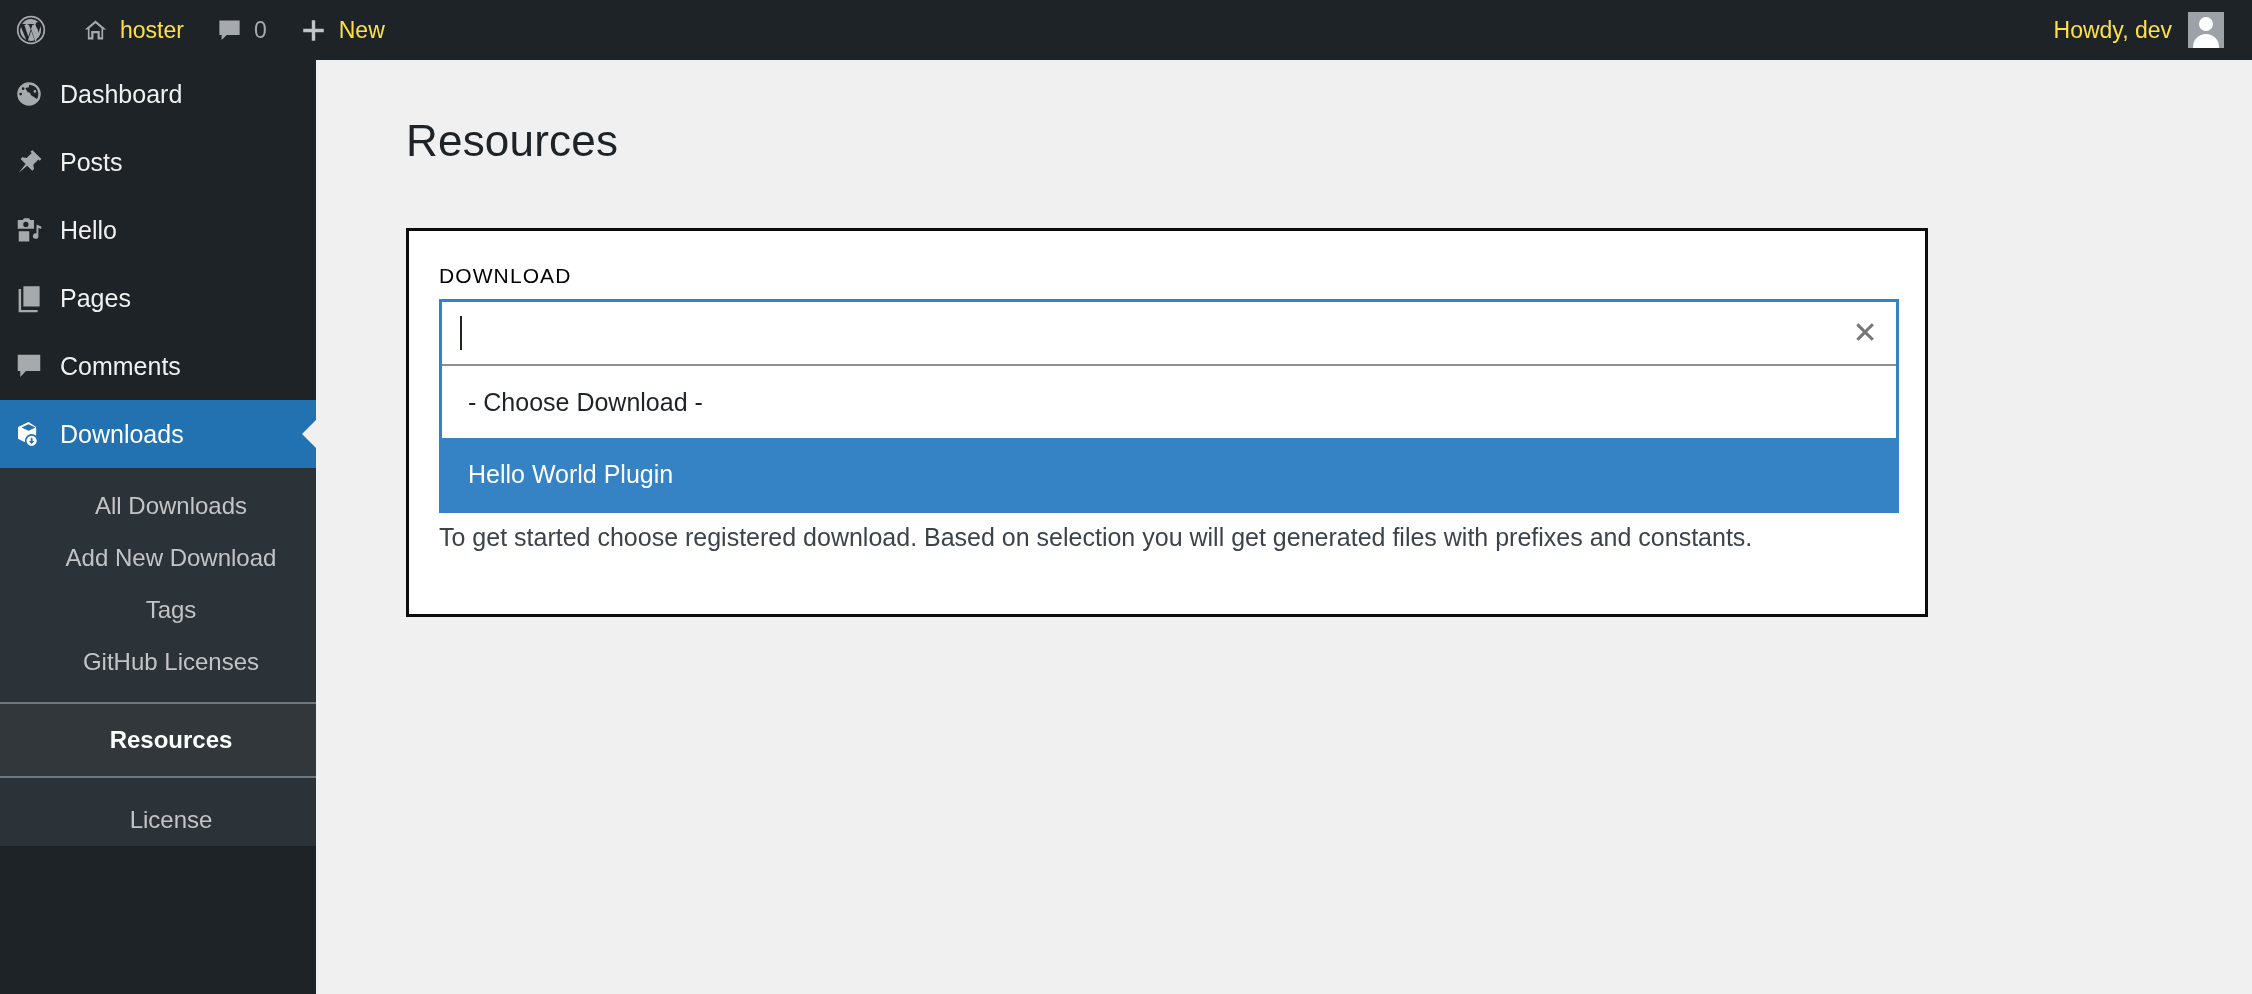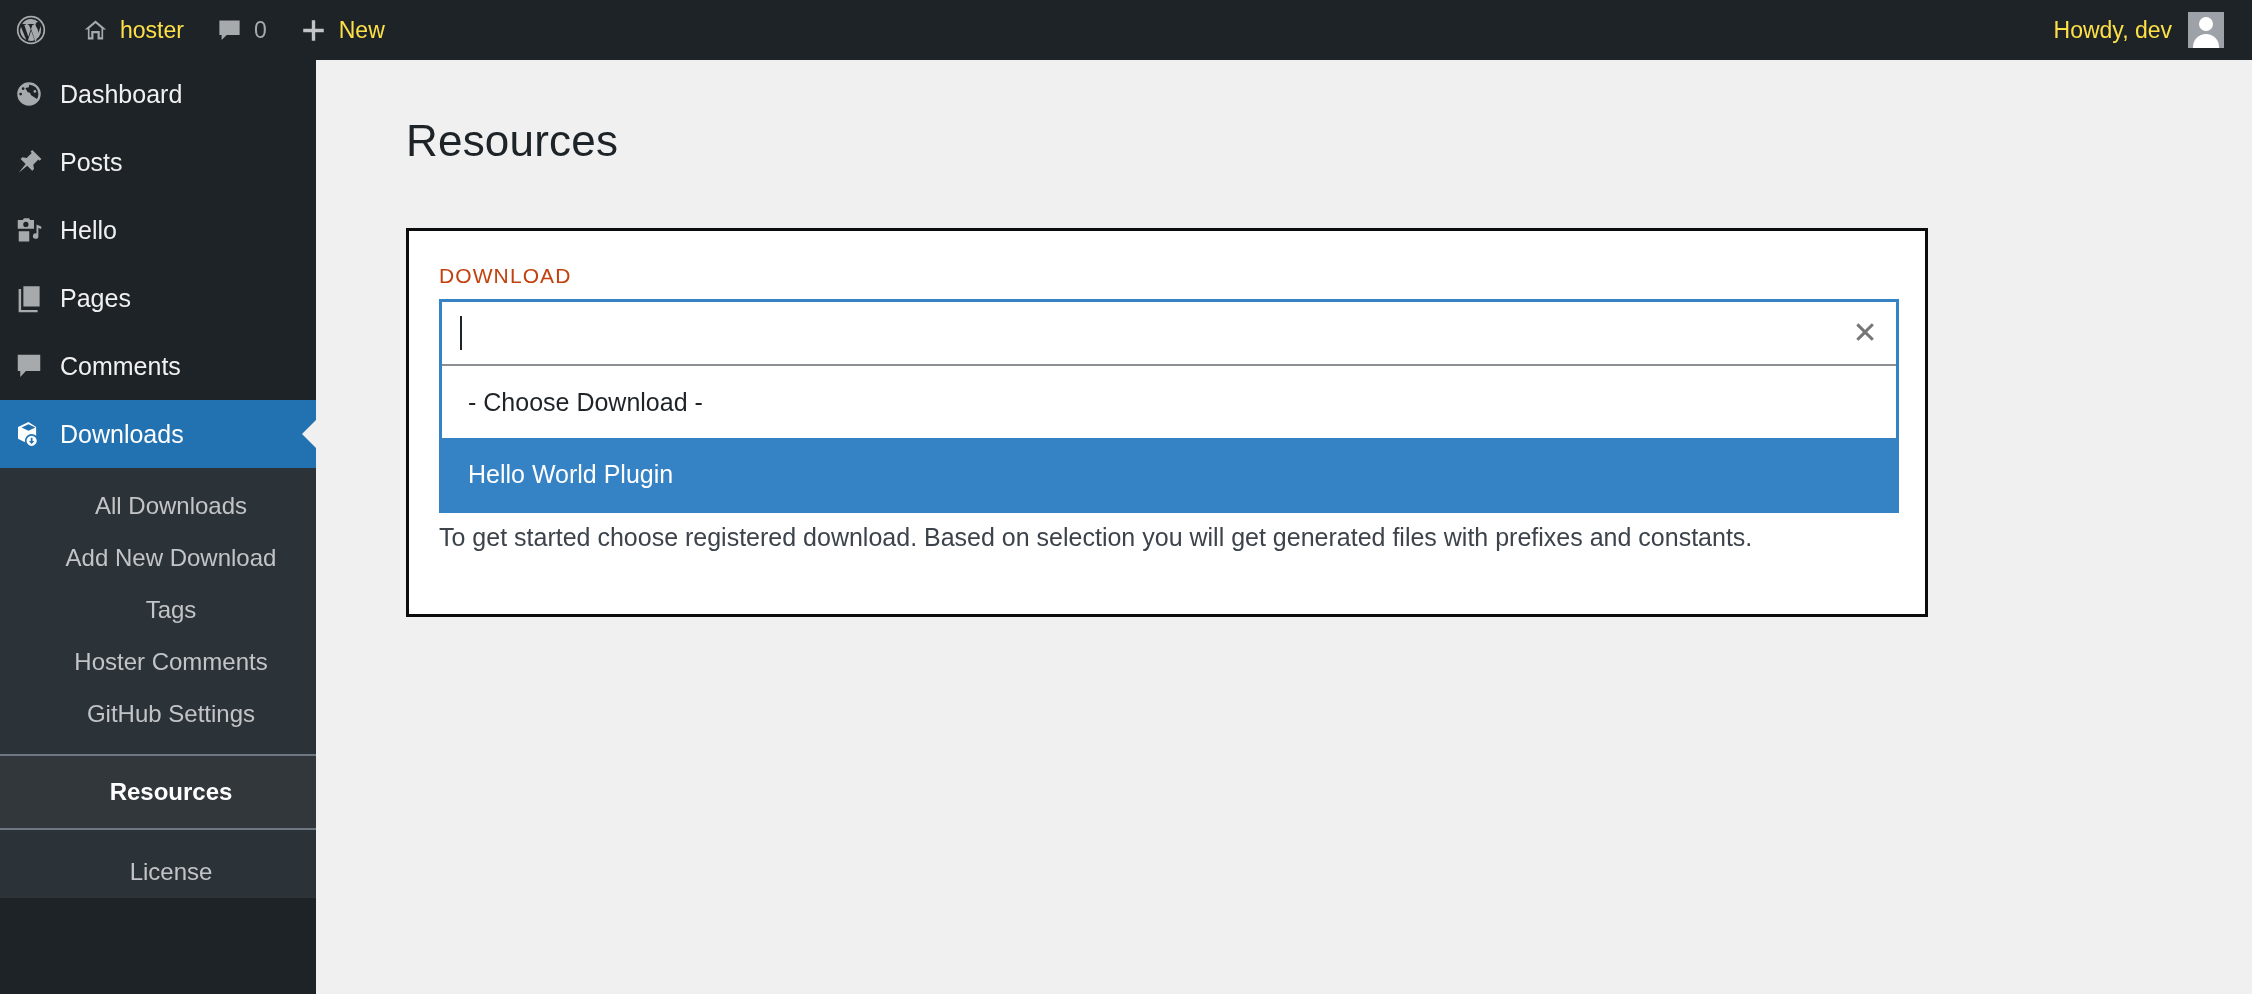--- a/index.html
+++ b/index.html
@@ -132,21 +132,21 @@
     left: 90px; top: 168px;
     width: 1522px; height: 389px;
     background: #ffffff;
     border: 3px solid #0b0c0d;
   }
   .field-label {
     position: absolute;
     left: 30px; top: 33px;
     font-size: 21px;
     letter-spacing: 1.1px;
-    color: #c2410c;
+    color: #000000;
     text-transform: uppercase;
   }
 
   .select-wrap {
     position: absolute;
     left: 30px; top: 68px;
     width: 1460px;
   }
   .select-box {
     position: relative;
@@ -300,22 +300,21 @@
         </svg>
     </span>
     <span class="mt-label">Downloads</span>
     <span class="menu-arrow"></span>
   </div>
 
   <div class="submenu">
     <div class="submenu-item"><span>All Downloads</span></div>
     <div class="submenu-item"><span>Add New Download</span></div>
     <div class="submenu-item"><span>Tags</span></div>
-    <div class="submenu-item"><span>Hoster Comments</span></div>
-    <div class="submenu-item"><span>GitHub Settings</span></div>
+    <div class="submenu-item"><span>GitHub Licenses</span></div>
     <div class="submenu-item current"><span>Resources</span></div>
     <div class="submenu-item standalone"><span>License</span></div>
   </div>
 </div>
 
 <div id="content">
 
   <h1 id="page-title">Resources</h1>
 
   <div class="card">

